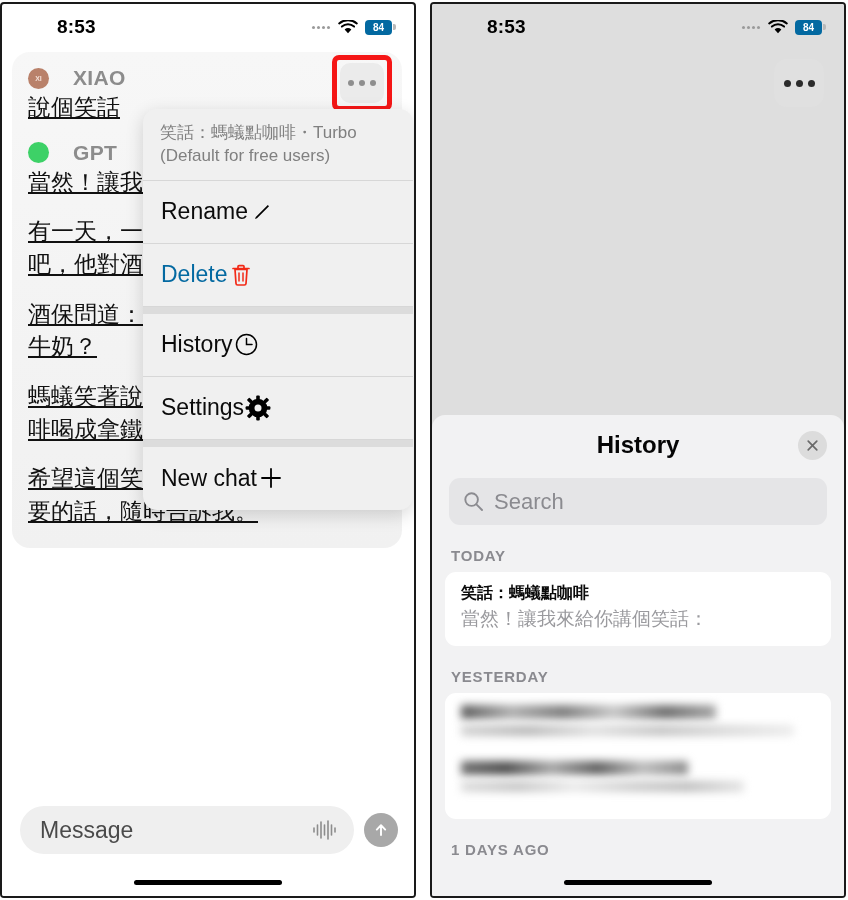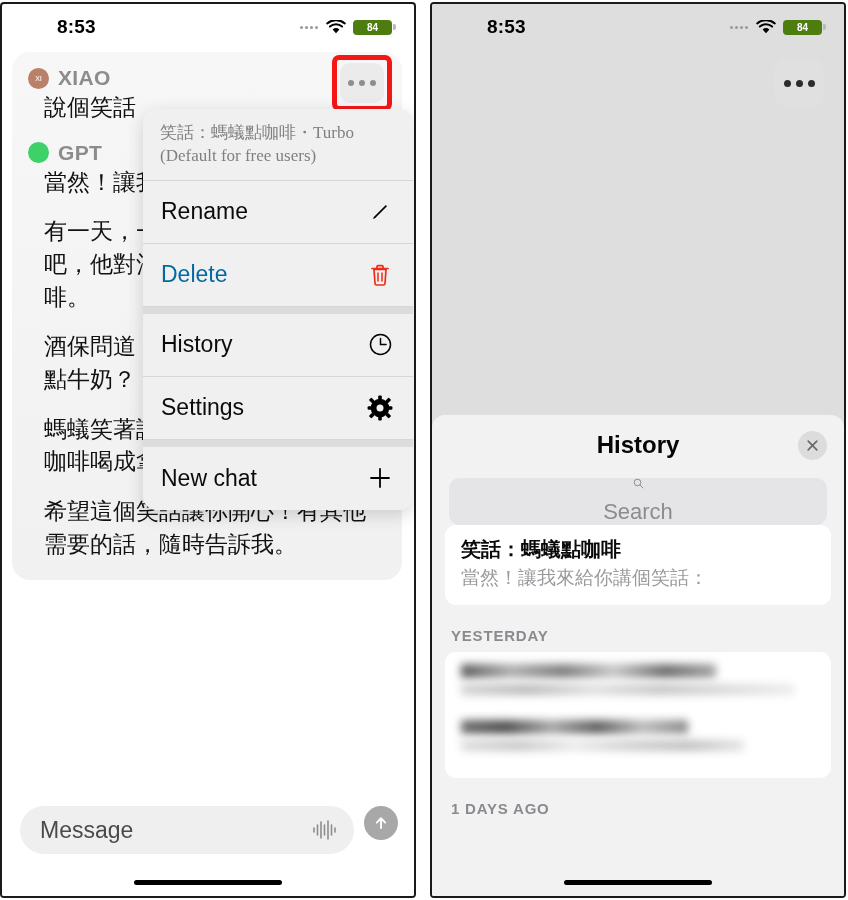--- a/index.html
+++ b/index.html
@@ -62,22 +62,22 @@
     margin-right: 1px;
   }
   .sb-dots i {
     display: block;
     width: 3px; height: 3px;
     background: #9a9a9a;
     border-radius: 50%;
   }
   .sb-batt {
     position: relative;
-    width: 39px; height: 15px;
-    background: #4d7c0f;
+    width: 27px; height: 15px;
+    background: #0369a1;
     border-radius: 4px;
     color: #fff;
     font-size: 10px;
     font-weight: 700;
     display: flex;
     align-items: center;
     justify-content: center;
     letter-spacing: 0;
   }
   .sb-batt::after {
@@ -102,21 +102,21 @@
     left: 10px;
     right: 12px;
     background: linear-gradient(180deg,#f7f7f7 0%, #f3f3f3 60%, #f1f1f1 100%);
     border-radius: 18px;
     padding: 14px 16px 20px 16px;
     box-sizing: border-box;
   }
   .msg-head {
     display: flex;
     align-items: center;
-    gap: 9px;
+    gap: 24px;
     margin-bottom: 1px;
   }
   .avatar {
     width: 21px; height: 21px;
     border-radius: 50%;
     background: #b9816a;
     color: #f3ded5;
     font-size: 7px;
     font-weight: 700;
     display: flex;
@@ -131,39 +131,40 @@
   .msg-name {
     font-size: 21px;
     font-weight: 700;
     color: #8c8c8c;
     letter-spacing: 0.3px;
   }
   .msg-body {
     font-size: 23px;
     line-height: 1.42;
     color: #111;
-    margin: 1px 0 0 16px;
+    margin: 1px 0 0 0;
     word-break: break-all;
+    text-decoration: underline;
   }
   .msg-block { margin-bottom: 17px; }
   .msg-block:last-child { margin-bottom: 0; }
 
   
   .composer {
     position: absolute;
     left: 0; right: 0; bottom: 0;
     height: 104px;
     background: #fff;
     z-index: 10;
   }
   .composer-row {
     position: absolute;
     top: 14px; left: 18px; right: 16px;
     display: flex;
-    align-items: flex-start;
+    align-items: center;
     gap: 10px;
   }
   .msg-input {
     flex: 1;
     height: 48px;
     background: #efefef;
     border-radius: 24px;
     display: flex;
     align-items: center;
     padding: 0 16px 0 20px;
@@ -241,27 +242,25 @@
     overflow: hidden;
     z-index: 45;
     backdrop-filter: blur(6px);
   }
   .menu-header {
     padding: 13px 17px 12px 17px;
     font-size: 17px;
     line-height: 1.35;
     color: #808080;
     border-bottom: 1px solid #d7d7d7;
-    font-family: Liberation Serif, serif;
   }
   .menu-item {
     height: 63px;
     display: flex;
     align-items: center;
-    justify-content: space-between;
     padding: 0 19px 0 18px;
     box-sizing: border-box;
     border-bottom: 1px solid #d7d7d7;
   }
   .menu-item:last-child { border-bottom: none; }
   .menu-item .label {
     font-size: 23px;
     color: #0b0b0b;
   }
   .menu-item.danger .label { color: #0369a1; }
@@ -317,42 +316,41 @@
   .search-bar {
     margin: 3px 17px 0 17px;
     height: 47px;
     background: #e5e5e7;
     border-radius: 11px;
     display: flex;
     align-items: center;
     gap: 10px;
     padding: 0 14px;
     box-sizing: border-box;
-    flex-direction: column;
   }
   .search-ph {
     font-size: 22px;
     color: #8b8b90;
   }
   .sec-label {
     margin: 22px 0 8px 19px;
     font-size: 15px;
     font-weight: 600;
     letter-spacing: 0.8px;
     color: #8a8a8f;
   }
   .card {
     margin: 0 13px;
     background: #fff;
     border-radius: 11px;
     padding: 11px 16px 14px 16px;
     box-sizing: border-box;
   }
   .card-title {
-    font-size: 20px;
+    font-size: 16px;
     font-weight: 700;
     color: #0a0a0a;
     margin-bottom: 2px;
   }
   .card-sub {
     font-size: 19px;
     color: #9a9a9e;
   }
   .card.blurred {
     height: 126px;
@@ -576,20 +574,21 @@
       </div>
 
       <div class="search-bar">
         <svg width="21" height="21" viewBox="0 0 21 21">
           <circle cx="8.6" cy="8.6" r="6.3" stroke="#8b8b90" stroke-width="1.9" fill="none"></circle>
           <path d="M13.4 13.4 L19 19" stroke="#8b8b90" stroke-width="1.9" stroke-linecap="round"></path>
         </svg>
         <span class="search-ph">Search</span>
       </div>
 
+      <div class="sec-label">TODAY</div>
       <div class="card">
         <div class="card-title">笑話：螞蟻點咖啡</div>
         <div class="card-sub">當然！讓我來給你講個笑話：</div>
       </div>
 
       <div class="sec-label">YESTERDAY</div>
       <div class="card blurred">
         <div class="blur-row" style="top:12px;">
           <div class="blur-line" style="height:14px;width:72%;background:linear-gradient(90deg,#5a5a5a,#b0b0b0,#7d7d7d,#c8c8c8,#6e6e6e,#a6a6a6);"></div>
           <div class="blur-line" style="height:11px;width:94%;background:linear-gradient(90deg,#d2d2d2,#b8b8b8,#e0e0e0,#c4c4c4,#dadada,#ececec);"></div>

